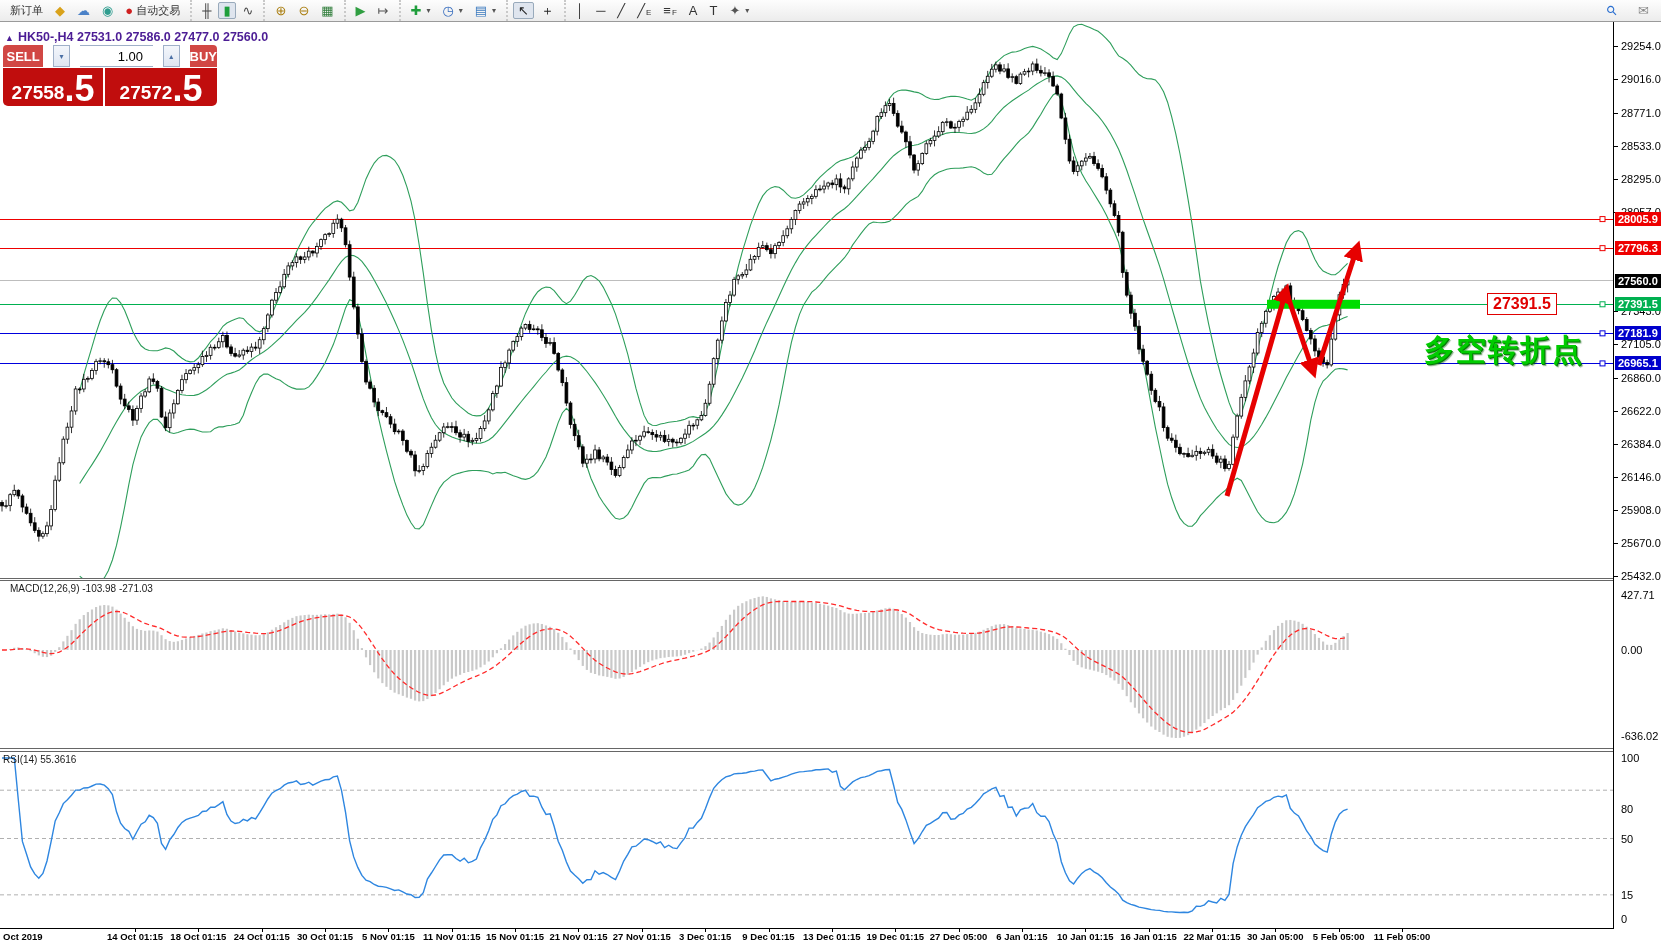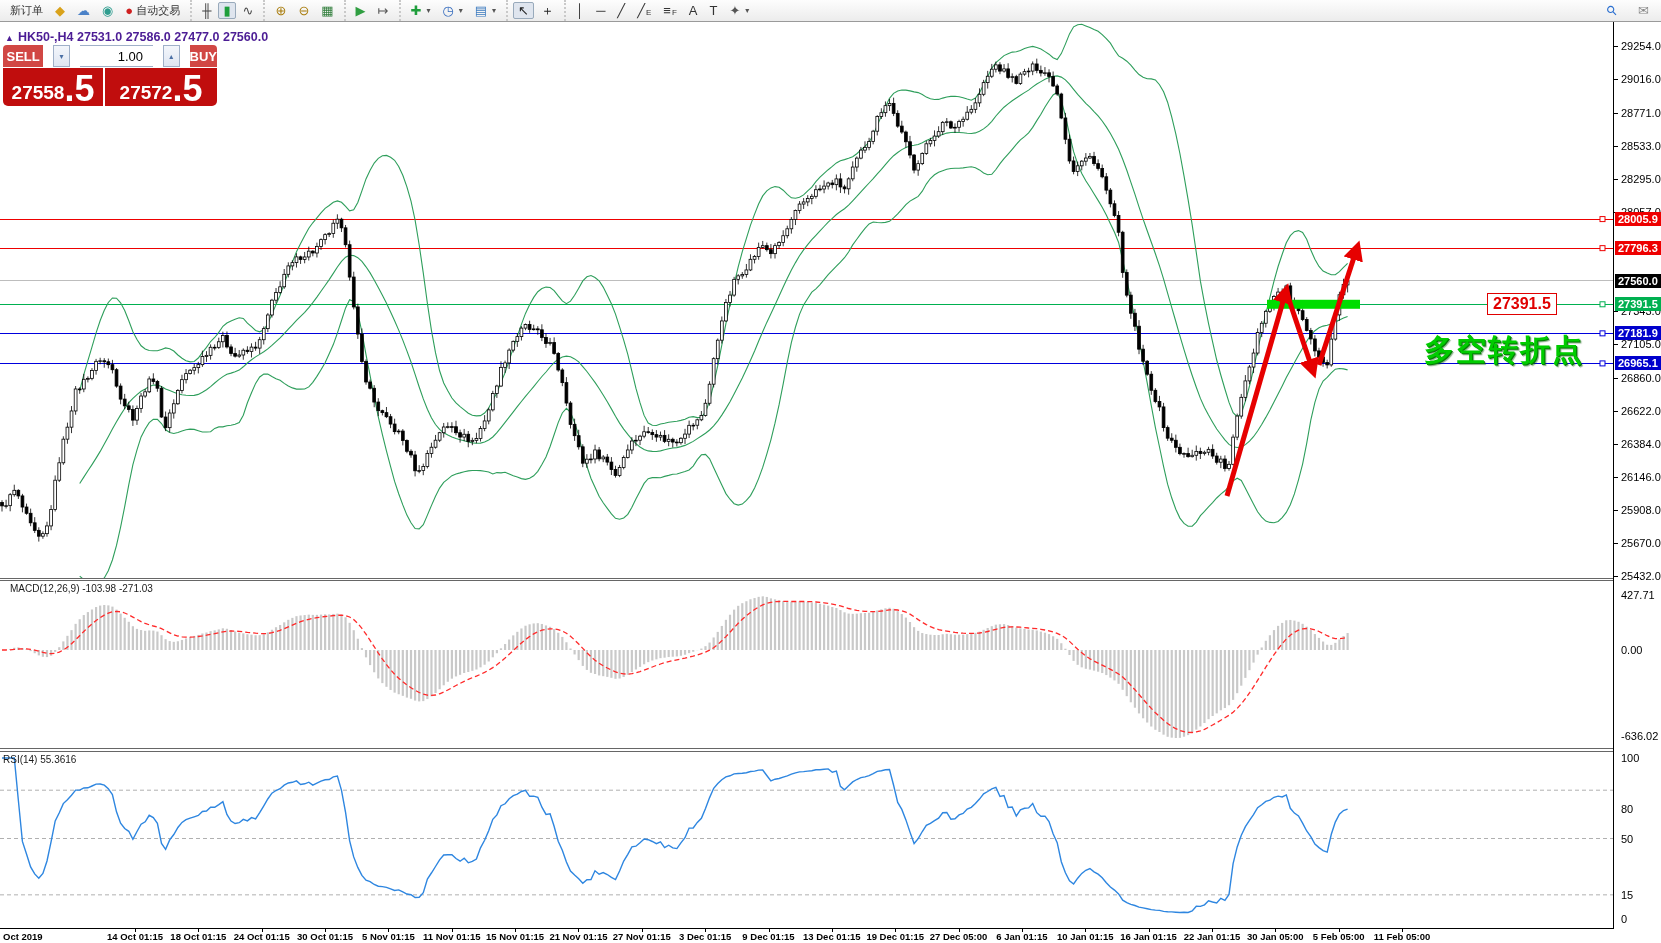--- a/index.html
+++ b/index.html
@@ -1318,21 +1318,21 @@
       <div class="tlabel" style="left: 895.2px; transform: translateX(-50%);">19 Dec 01:15</div>
       <div class="ttick" style="left: 958.55px;"></div>
       <div class="tlabel" style="left: 958.55px; transform: translateX(-50%);">27 Dec 05:00</div>
       <div class="ttick" style="left: 1021.9px;"></div>
       <div class="tlabel" style="left: 1021.9px; transform: translateX(-50%);">6 Jan 01:15</div>
       <div class="ttick" style="left: 1085.25px;"></div>
       <div class="tlabel" style="left: 1085.25px; transform: translateX(-50%);">10 Jan 01:15</div>
       <div class="ttick" style="left: 1148.6px;"></div>
       <div class="tlabel" style="left: 1148.6px; transform: translateX(-50%);">16 Jan 01:15</div>
       <div class="ttick" style="left: 1211.95px;"></div>
-      <div class="tlabel" style="left: 1211.95px; transform: translateX(-50%);">22 Jan 01:15</div>
+      <div class="tlabel" style="left: 1211.95px; transform: translateX(-50%);">22 Mar 01:15</div>
       <div class="ttick" style="left: 1275.3px;"></div>
       <div class="tlabel" style="left: 1275.3px; transform: translateX(-50%);">30 Jan 05:00</div>
       <div class="ttick" style="left: 1338.65px;"></div>
       <div class="tlabel" style="left: 1338.65px; transform: translateX(-50%);">5 Feb 05:00</div>
       <div class="ttick" style="left: 1402px;"></div>
       <div class="tlabel" style="left: 1402px; transform: translateX(-50%);">11 Feb 05:00</div>
     </div>
 
   <div id="callout" style="left: 1487px; top: 293px;">27391.5</div>
   <div id="cn-note" style="left: 1424px; top: 330px; color: rgb(0, 204, 0);">多空转折点</div>

